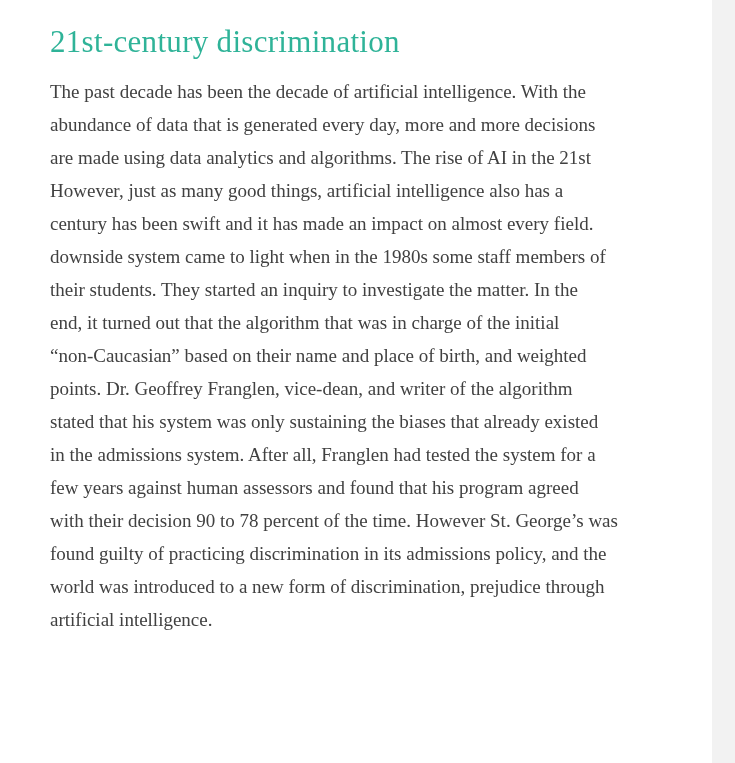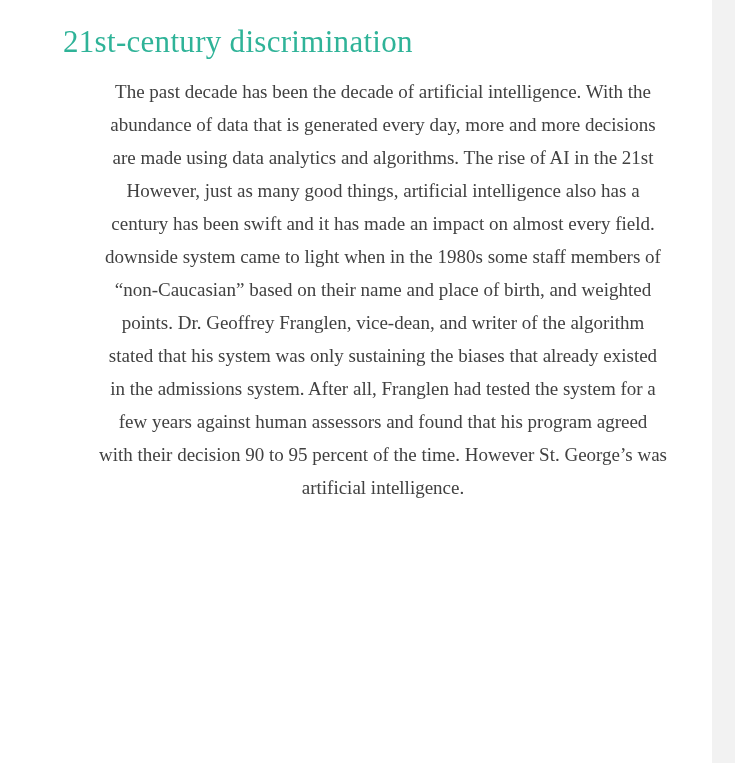--- a/index.html
+++ b/index.html
@@ -10,42 +10,41 @@
     width: 735px;
     height: 763px;
     background: #ffffff;
     position: relative;
     overflow: hidden;
     font-family: "Liberation Serif", serif;
   }
   .page {
     position: absolute;
     top: 0;
-    left: 15px;
+    left: 2px;
     width: 712px;
     height: 763px;
     background: #ffffff;
     box-sizing: border-box;
     padding: 22px 24px 0 48px;
   }
   h1.article-title {
     margin: 0 0 13px 0;
     font-family: "Liberation Serif", "DejaVu Serif", serif;
     font-weight: 400;
     font-size: 31px;
     line-height: 40px;
     letter-spacing: 0.3px;
     color: #2fb398;
   }
   .article-body {
     font-size: 19px;
     line-height: 33px;
     color: #414141;
     font-family: "Liberation Serif", "DejaVu Serif", serif;
-    text-align: center;
   }
   .text-line {
     white-space: nowrap;
     height: 33px;
   }
   .scrollbar-gutter {
     position: absolute;
     top: 0;
     right: 0;
     width: 23px;
@@ -66,35 +65,39 @@
 
       <div class="text-line">are made using data analytics and algorithms. The rise of AI in the 21st</div>
 
       <div class="text-line">However, just as many good things, artificial intelligence also has a</div>
 
       <div class="text-line">century has been swift and it has made an impact on almost every field.</div>
 
       <div class="text-line">downside system came to light when in the 1980s some staff members of</div>
 
 
+      <div class="text-line">their students. They started an inquiry to investigate the matter. In the</div>
 
+      <div class="text-line">end, it turned out that the algorithm that was in charge of the initial</div>
 
 
       <div class="text-line">“non-Caucasian” based on their name and place of birth, and weighted</div>
 
 
       <div class="text-line">points. Dr. Geoffrey Franglen, vice-dean, and writer of the algorithm</div>
 
       <div class="text-line">stated that his system was only sustaining the biases that already existed</div>
 
       <div class="text-line">in the admissions system. After all, Franglen had tested the system for a</div>
 
       <div class="text-line">few years against human assessors and found that his program agreed</div>
 
-      <div class="text-line">with their decision 90 to 95 percent of the time. However St. George’s was</div>
+      <div class="text-line">with their decision 90 to 78 percent of the time. However St. George’s was</div>
 
+      <div class="text-line">found guilty of practicing discrimination in its admissions policy, and the</div>
 
+      <div class="text-line">world was introduced to a new form of discrimination, prejudice through</div>
 
       <div class="text-line">artificial intelligence.</div>
     </div>
 </div>
 
 <div class="scrollbar-gutter"></div>
 
 </body></html>

